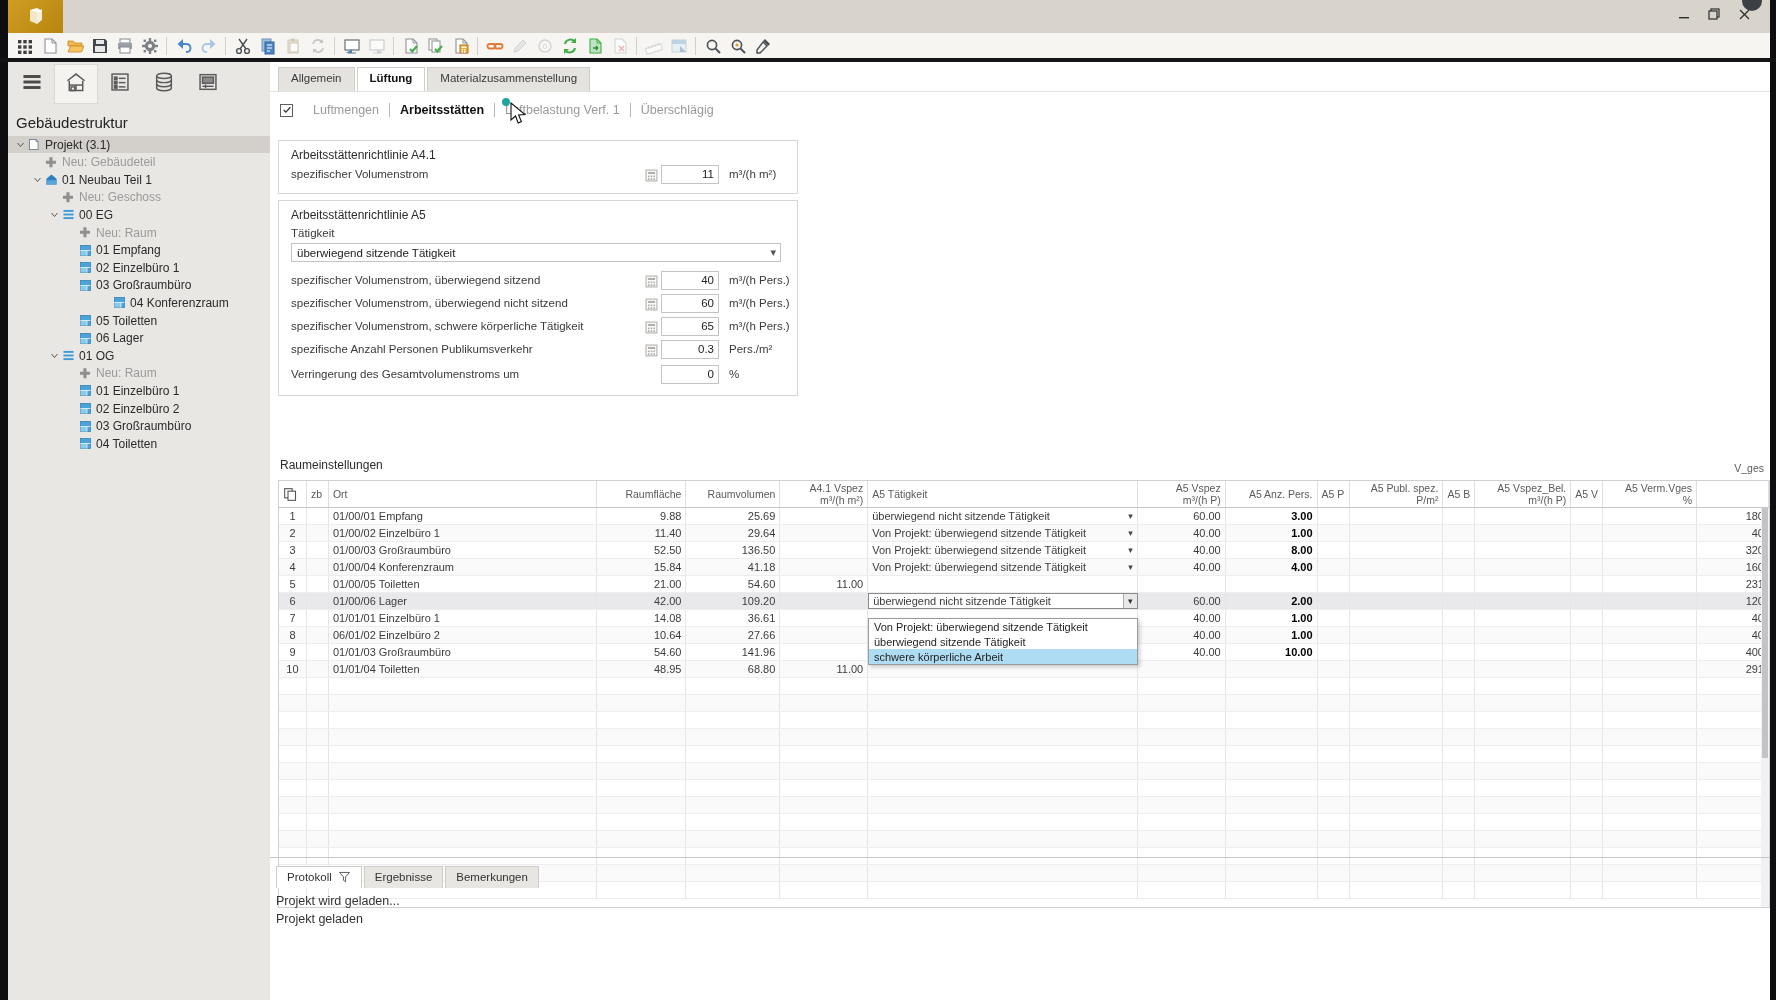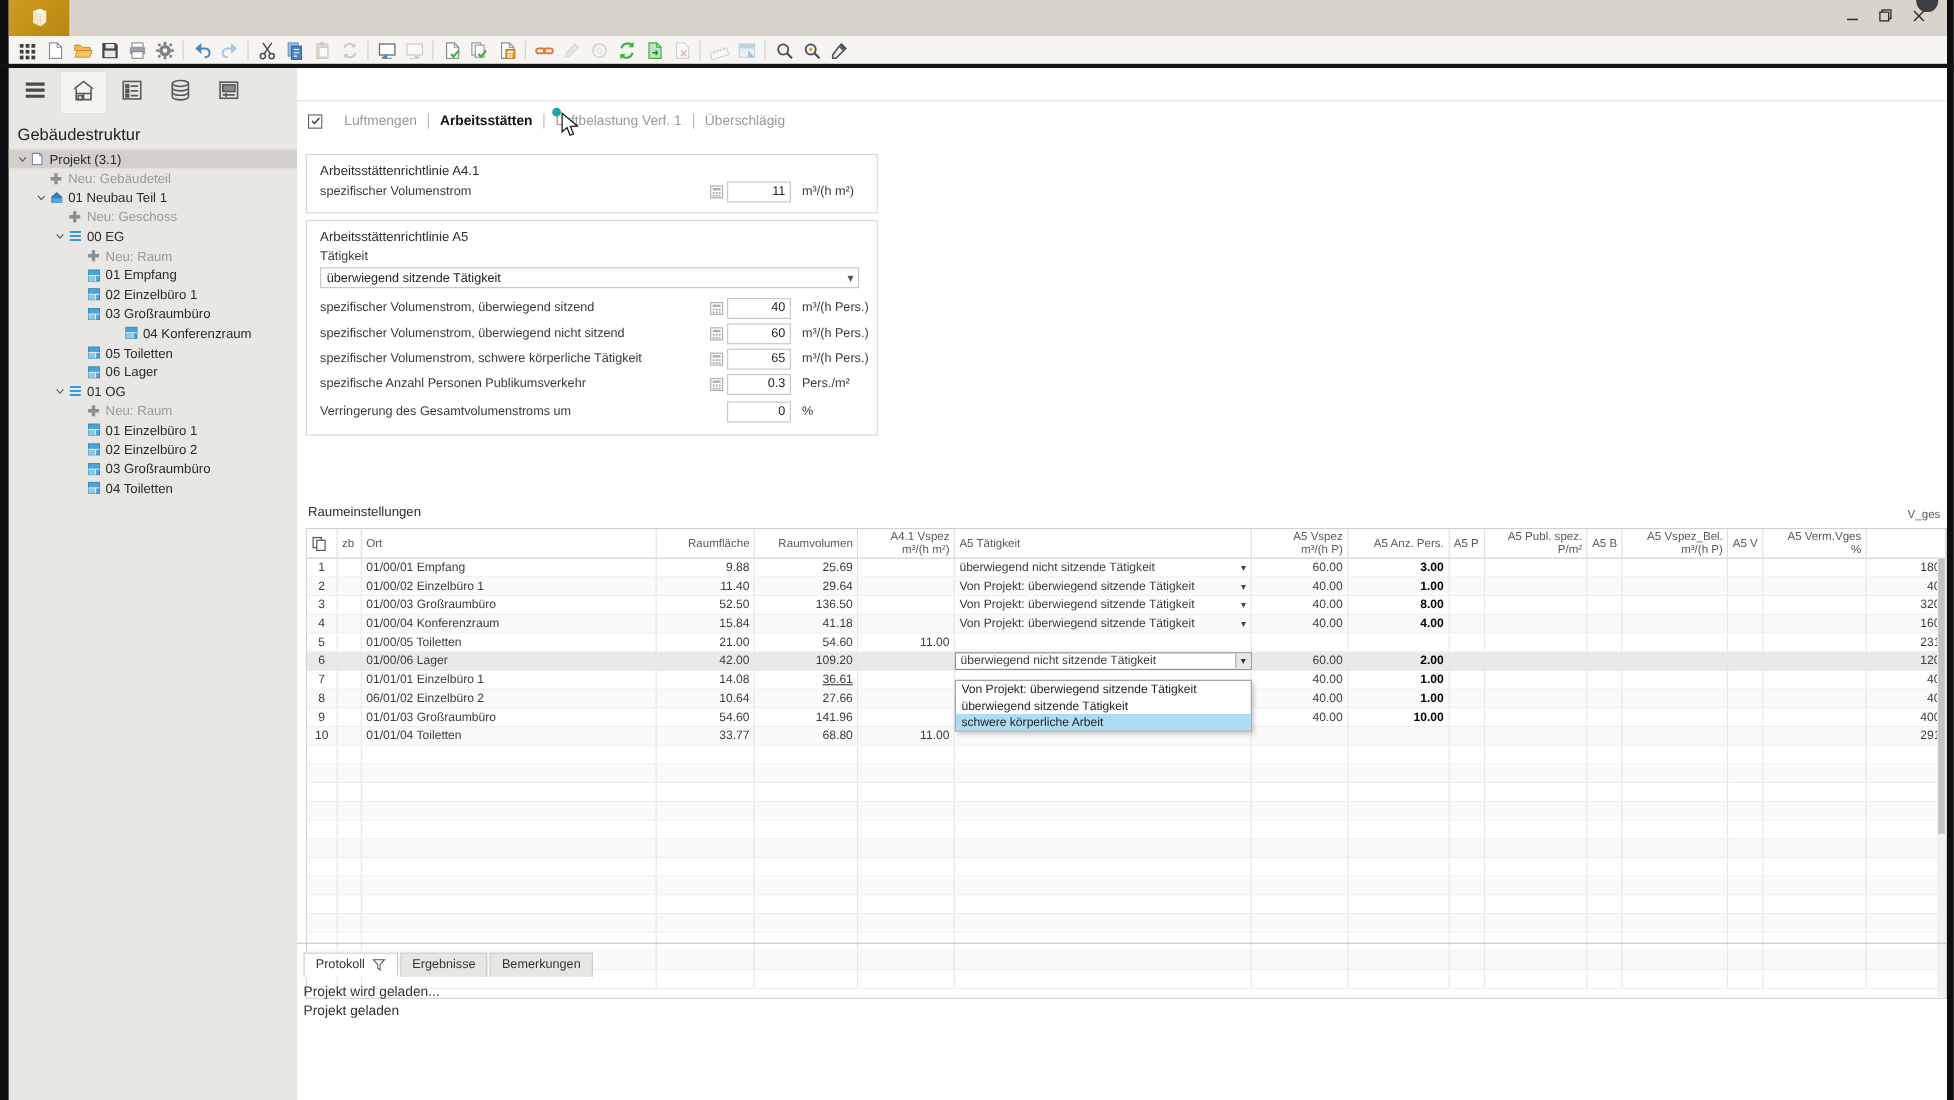--- a/index.html
+++ b/index.html
@@ -629,20 +629,25 @@
               <line x1="2" y1="9" x2="16" y2="9" stroke="#fff"></line>
               <line x1="11" y1="9" x2="11" y2="16" stroke="#fff"></line>
             </svg>
           </div>
           <div>04 Toiletten</div>
         </div>
       </div>
   </div>
 
   <div class="main">
+    <div class="main-tabs" id="main-tabs">
+        <div class="mtab">Allgemein</div>
+        <div class="mtab active">Lüftung</div>
+        <div class="mtab">Materialzusammenstellung</div>
+      </div>
     <div class="tabline"></div>
     <div class="subtabs" id="subtabs">
         <div class="cbx">
           <svg width="10" height="10" viewBox="0 0 18 18">
             <path d="M3 9l4 4 8-9" fill="none" stroke="#333" stroke-width="2.2"></path>
           </svg>
         </div>
         <div class="stab">Luftmengen</div>
         <div class="ssep"></div>
         <div class="stab active">Arbeitsstätten</div>
@@ -943,21 +948,21 @@
             <div class="td r" style="width: 96px;"></div>
             <div class="td" style="width: 32px;"></div>
             <div class="td r" style="width: 94px;"></div>
             <div class="td r" style="width: 72px;">120</div>
           </div>
           <div class="trow" style="top: 130px;">
             <div class="td c" style="width: 28px;">7</div>
             <div class="td" style="width: 22px;"></div>
             <div class="td" style="width: 268px;">01/01/01 Einzelbüro 1</div>
             <div class="td r" style="width: 90px;">14.08</div>
-            <div class="td r" style="width: 94px; text-decoration: underline;">36.61</div>
+            <div class="td r" style="width: 94px;">36.61</div>
             <div class="td r" style="width: 88px;"></div>
             <div class="td" style="width: 270px;"></div>
             <div class="td r" style="width: 88px;">40.00</div>
             <div class="td r b" style="width: 92px;">1.00</div>
             <div class="td" style="width: 32px;"></div>
             <div class="td r" style="width: 94px;"></div>
             <div class="td" style="width: 32px;"></div>
             <div class="td r" style="width: 96px;"></div>
             <div class="td" style="width: 32px;"></div>
             <div class="td r" style="width: 94px;"></div>
@@ -998,21 +1003,21 @@
             <div class="td" style="width: 32px;"></div>
             <div class="td r" style="width: 96px;"></div>
             <div class="td" style="width: 32px;"></div>
             <div class="td r" style="width: 94px;"></div>
             <div class="td r" style="width: 72px;">400</div>
           </div>
           <div class="trow alt" style="top: 181px;">
             <div class="td c" style="width: 28px;">10</div>
             <div class="td" style="width: 22px;"></div>
             <div class="td" style="width: 268px;">01/01/04 Toiletten</div>
-            <div class="td r" style="width: 90px;">33.77</div>
+            <div class="td r" style="width: 90px;">48.95</div>
             <div class="td r" style="width: 94px;">68.80</div>
             <div class="td r" style="width: 88px;">11.00</div>
             <div class="td" style="width: 270px;"></div>
             <div class="td r" style="width: 88px;"></div>
             <div class="td r b" style="width: 92px;"></div>
             <div class="td" style="width: 32px;"></div>
             <div class="td r" style="width: 94px;"></div>
             <div class="td" style="width: 32px;"></div>
             <div class="td r" style="width: 96px;"></div>
             <div class="td" style="width: 32px;"></div>

